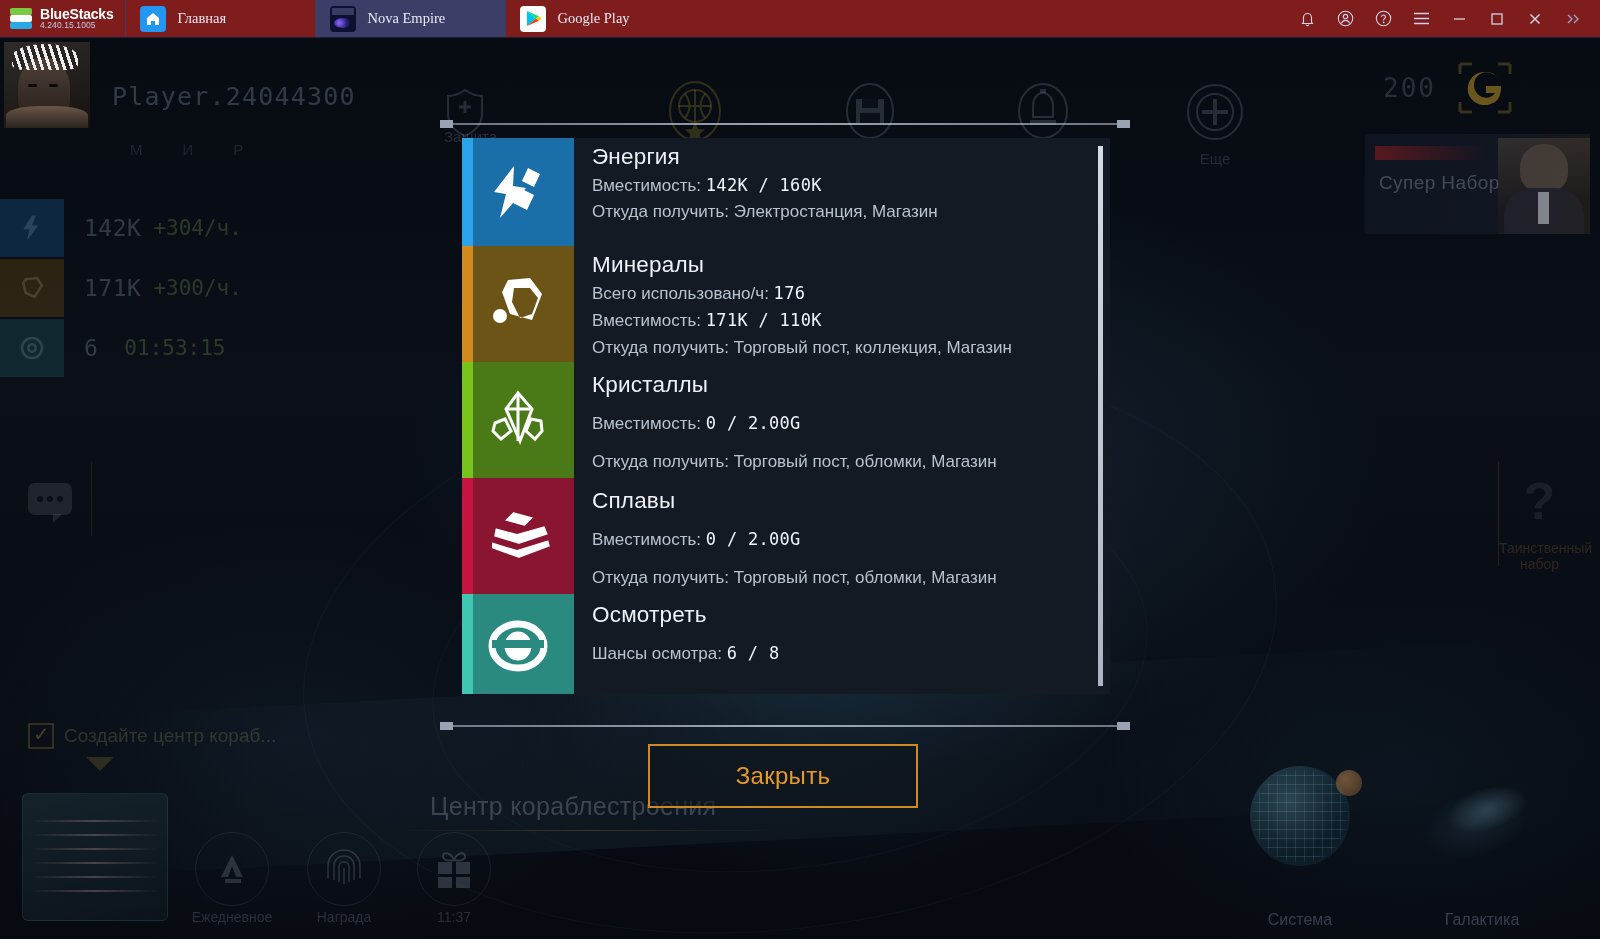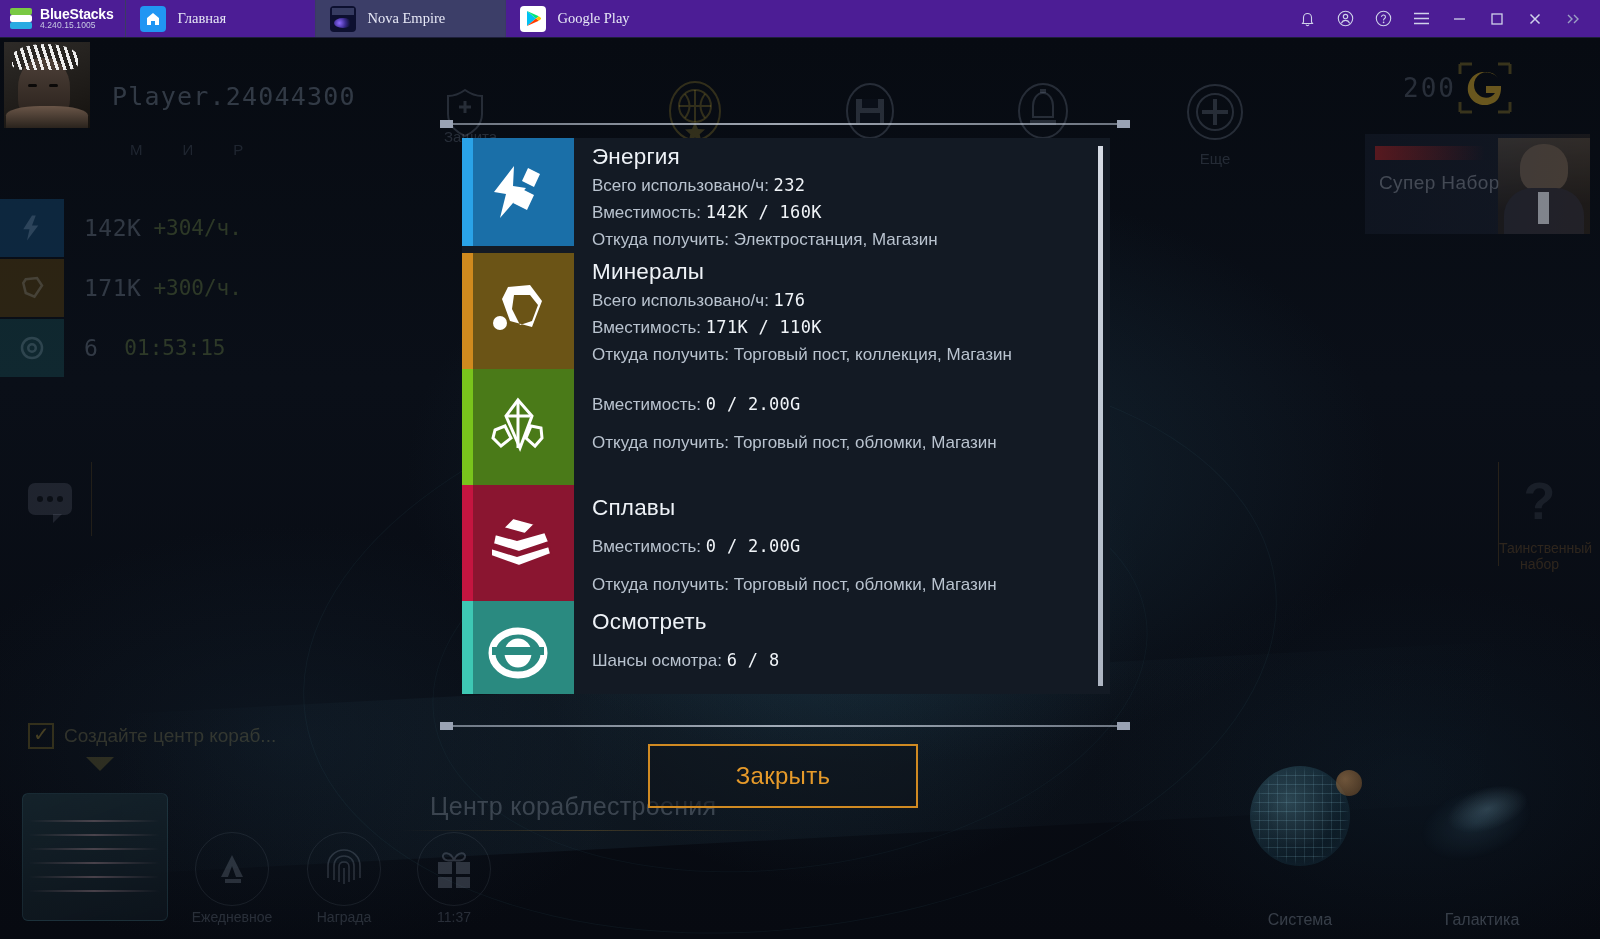--- a/index.html
+++ b/index.html
@@ -2,21 +2,21 @@
 <html><head>
 <meta charset="utf-8">
 <style>
   * { margin:0; padding:0; box-sizing:border-box; }
   html,body { width:1600px; height:939px; overflow:hidden; background:#000; }
   body { font-family:"Liberation Sans","DejaVu Sans",sans-serif; }
 
   
   #titlebar{
     position:absolute; left:0; top:0; width:1600px; height:38px;
-    background:#4c1d95; display:flex; align-items:stretch;
+    background:#7f1d1d; display:flex; align-items:stretch;
     border-bottom:1px solid #1d1f38;
   }
   .bs-logo{ display:flex; align-items:center; padding:0 12px 0 10px; gap:8px; }
   .bs-cube{ width:22px; height:22px; position:relative; }
   .bs-cube i{ position:absolute; left:0; width:22px; height:7px; border-radius:2px; }
   .bs-cube i:nth-child(1){ top:0; background:#7ac943; }
   .bs-cube i:nth-child(2){ top:7px; background:#ffffff; }
   .bs-cube i:nth-child(3){ top:14px; background:#29abe2; }
   .bs-txt{ line-height:1.05; }
   .bs-name{ color:#fff; font-size:14px; font-weight:bold; letter-spacing:-.2px; }
@@ -111,21 +111,21 @@
   #chatbtn .dot{ position:absolute; top:13px; width:6px; height:6px; border-radius:50%; background:#0b0f16; }
 
   
   #topnav{ position:absolute; left:400px; top:38px; width:900px; height:110px; }
   .navitem{ position:absolute; width:130px; text-align:center; top:0; }
   .navitem .nic{ height:74px; display:flex; align-items:center; justify-content:center; }
   .navitem .nlb{ font-size:15px; color:rgba(150,165,185,.20); }
   .navitem.shield .nlb{ color:rgba(150,165,185,.22); }
 
   
-  #gold{ position:absolute; right:86px; top:22px; display:flex; align-items:center; gap:0; }
+  #gold{ position:absolute; right:86px; top:22px; display:flex; align-items:center; gap:20px; }
   #gold .gnum{ font-size:26px; letter-spacing:2px; color:rgba(160,175,195,.22);
     font-family:"DejaVu Sans Mono","Liberation Mono",monospace; }
   #superset{ position:absolute; right:10px; top:96px; width:225px; height:100px;
     background:linear-gradient(100deg, rgba(16,22,34,.85) 0%, rgba(24,30,44,.55) 60%, rgba(40,34,30,.55) 100%);
     overflow:hidden; }
   #superset .sslabel{ position:absolute; left:14px; top:38px; font-size:19px;
     color:rgba(190,195,205,.30); letter-spacing:.4px; }
   #superset .ssman{ position:absolute; right:0; top:4px; width:92px; height:96px;
     background:linear-gradient(175deg,#4a4138 0%,#221d19 70%); opacity:.55; }
   #superset .ssman .h{ position:absolute; left:22px; top:6px; width:48px; height:48px;
@@ -547,24 +547,20 @@
             <div class="strip" style="background:#2aa3e8"></div>
             <svg width="68" height="68" viewBox="0 0 68 68" fill="#fff">
               <path d="M30 8l-20 26 12 2-6 24 26-30-13-2z"></path>
               <path d="M44 10l12 6-6 13-12-6z"></path>
               <path d="M36 30l14 7-7 15-14-7z"></path>
             </svg>
           </div>
           <div class="rbody">
             <div class="rtitle">Энергия</div>
             <div class="rline">
-              <span>Всего использовано/ч:</span>
-              <b>232</b>
-            </div>
-            <div class="rline">
               <span>Вместимость:</span>
               <b>142K / 160K</b>
             </div>
             <div class="rline">
               <span>Откуда получить:</span>
               <span>Электростанция, Магазин</span>
             </div>
           </div>
         </div>
 
@@ -597,20 +593,21 @@
           <div class="tile" style="background:#4a7a18;height:116px">
             <div class="strip" style="background:#79c41c"></div>
             <svg width="70" height="70" viewBox="0 0 70 70" fill="none" stroke="#fff" stroke-width="3">
               <path d="M35 8l14 16-12 32L23 24z"></path>
                 <path d="M35 8v48M23 24h24"></path>
               <path d="M12 38l10-4 6 12-10 8-8-8z"></path>
               <path d="M58 36l-10-2-5 12 9 8 7-8z"></path>
             </svg>
           </div>
           <div class="rbody" style="padding-top:10px">
+            <div class="rtitle">Кристаллы</div>
             <div class="rline" style="margin-top:12px">
               <span>Вместимость:</span>
               <b>0 / 2.00G</b>
             </div>
             <div class="rline" style="margin-top:12px">
               <span>Откуда получить:</span>
               <span>Торговый пост, обломки, Магазин</span>
             </div>
           </div>
         </div>

